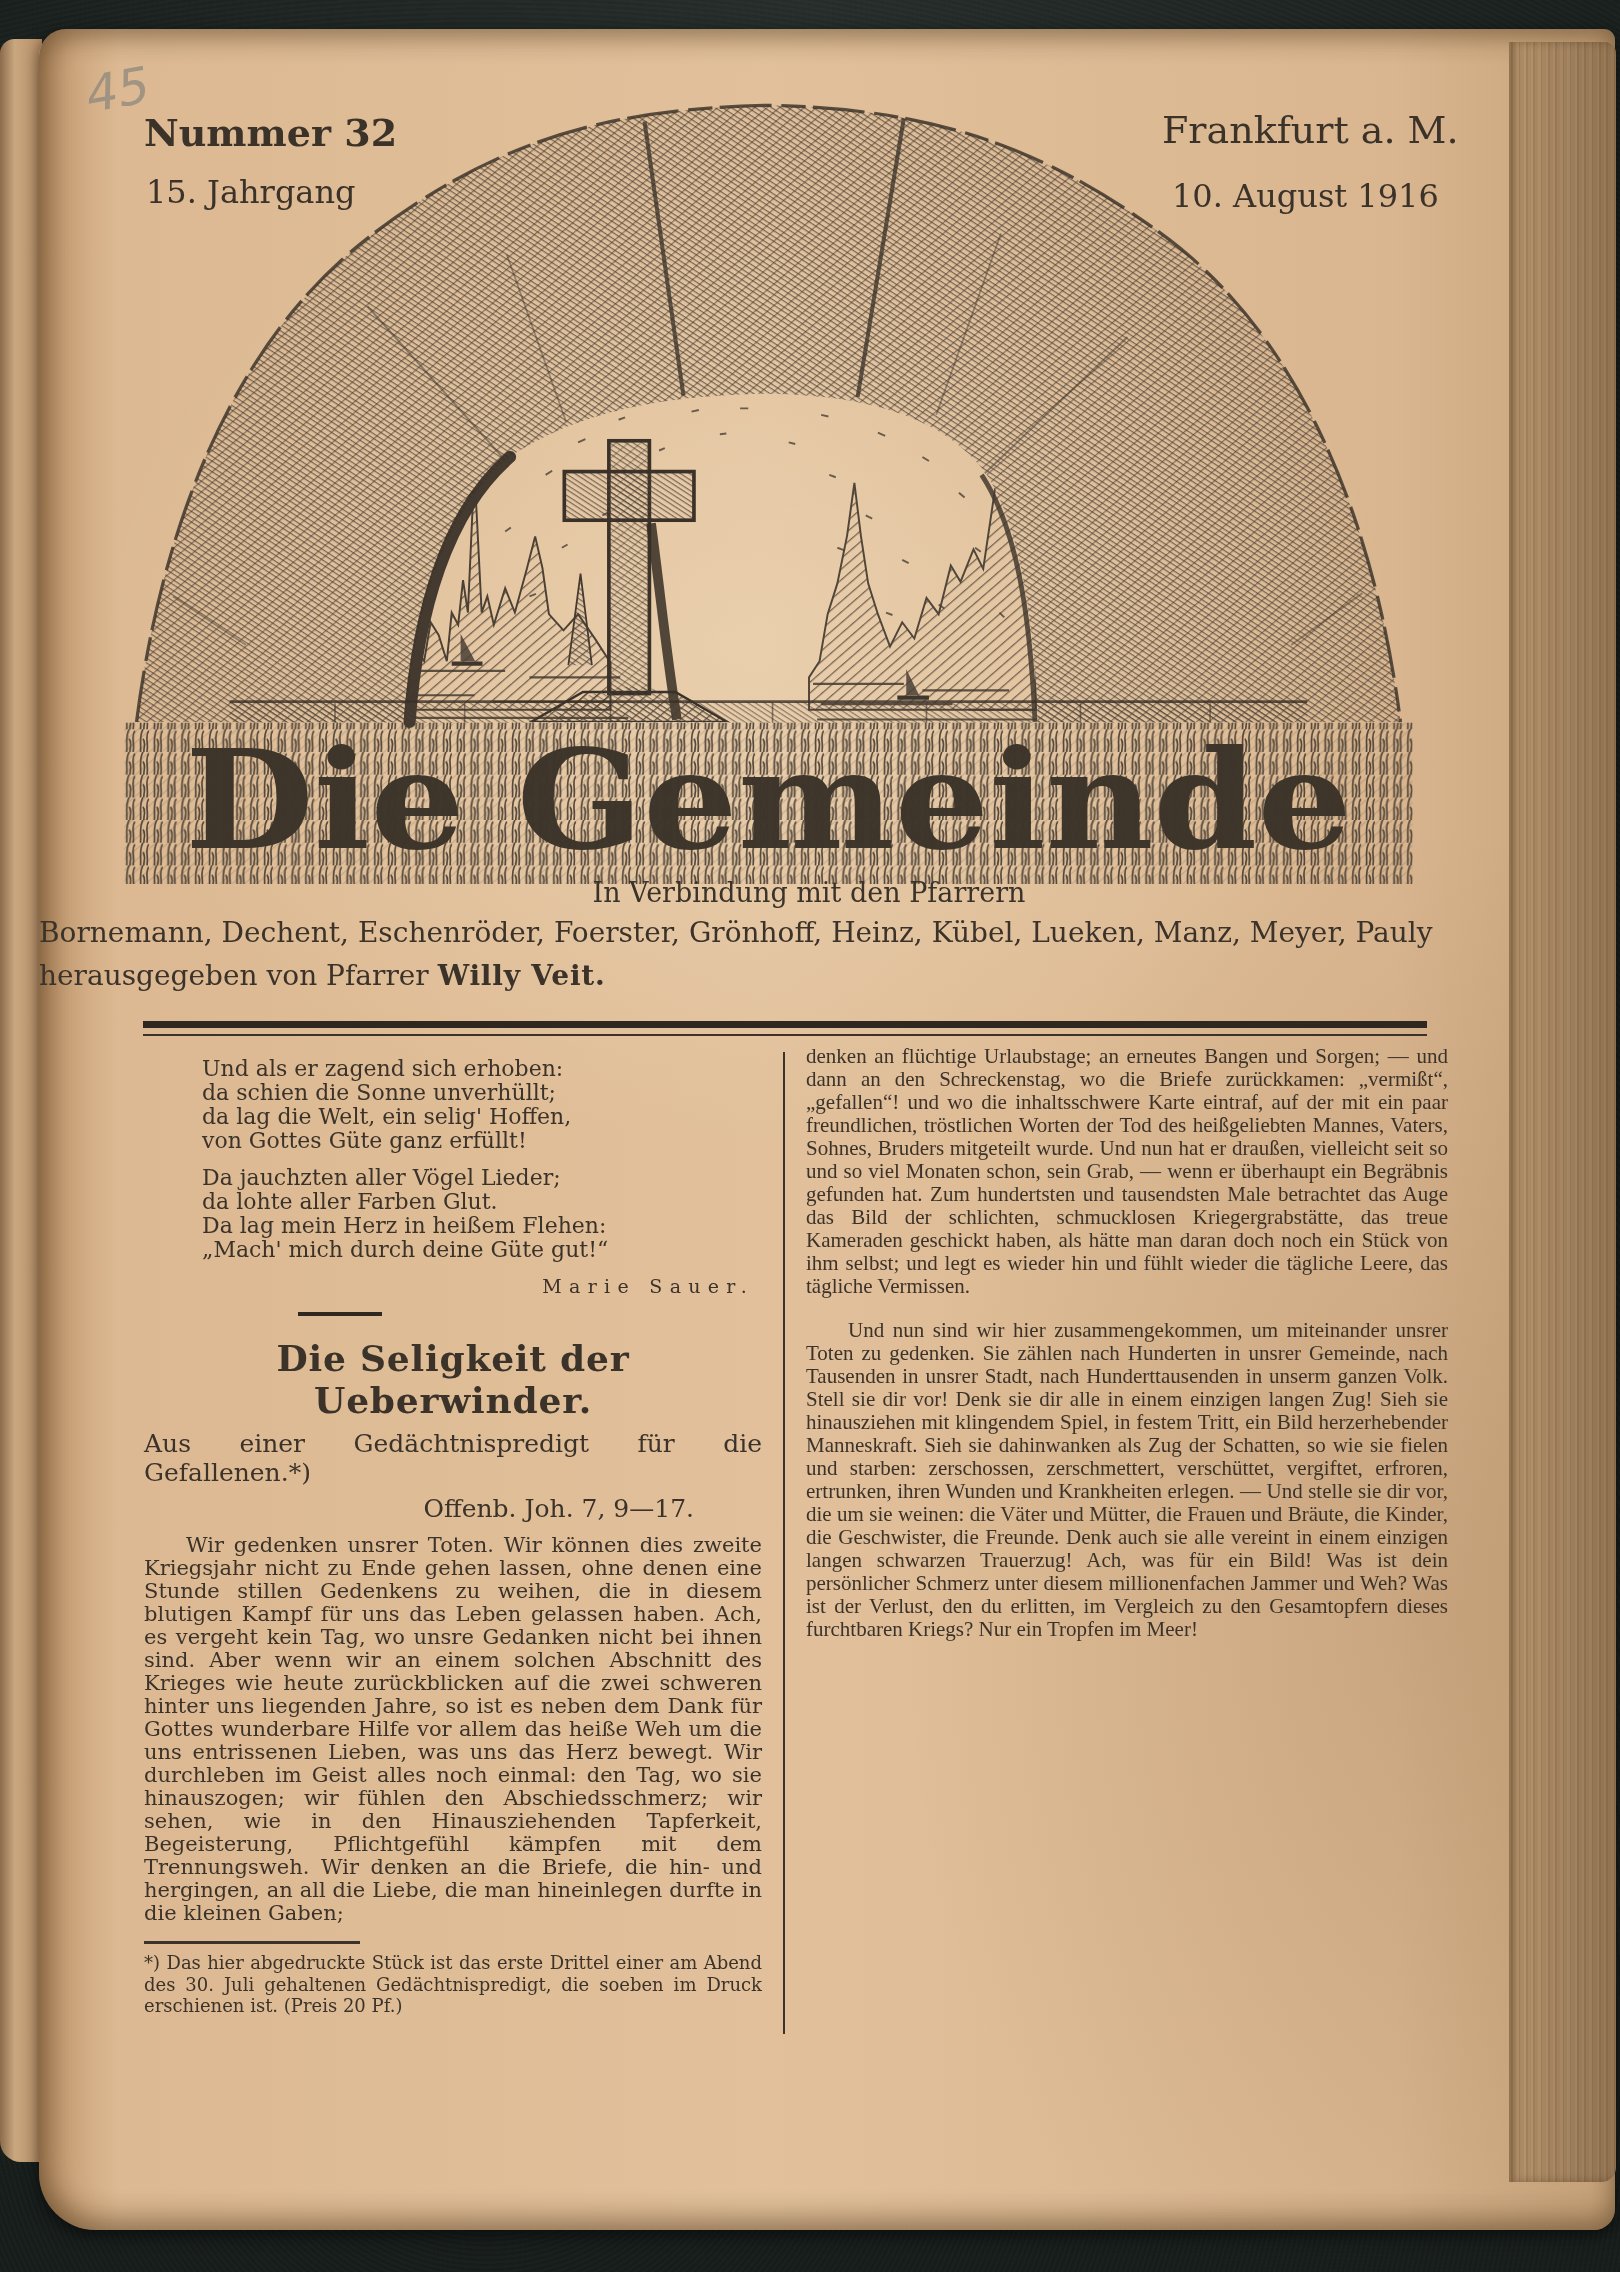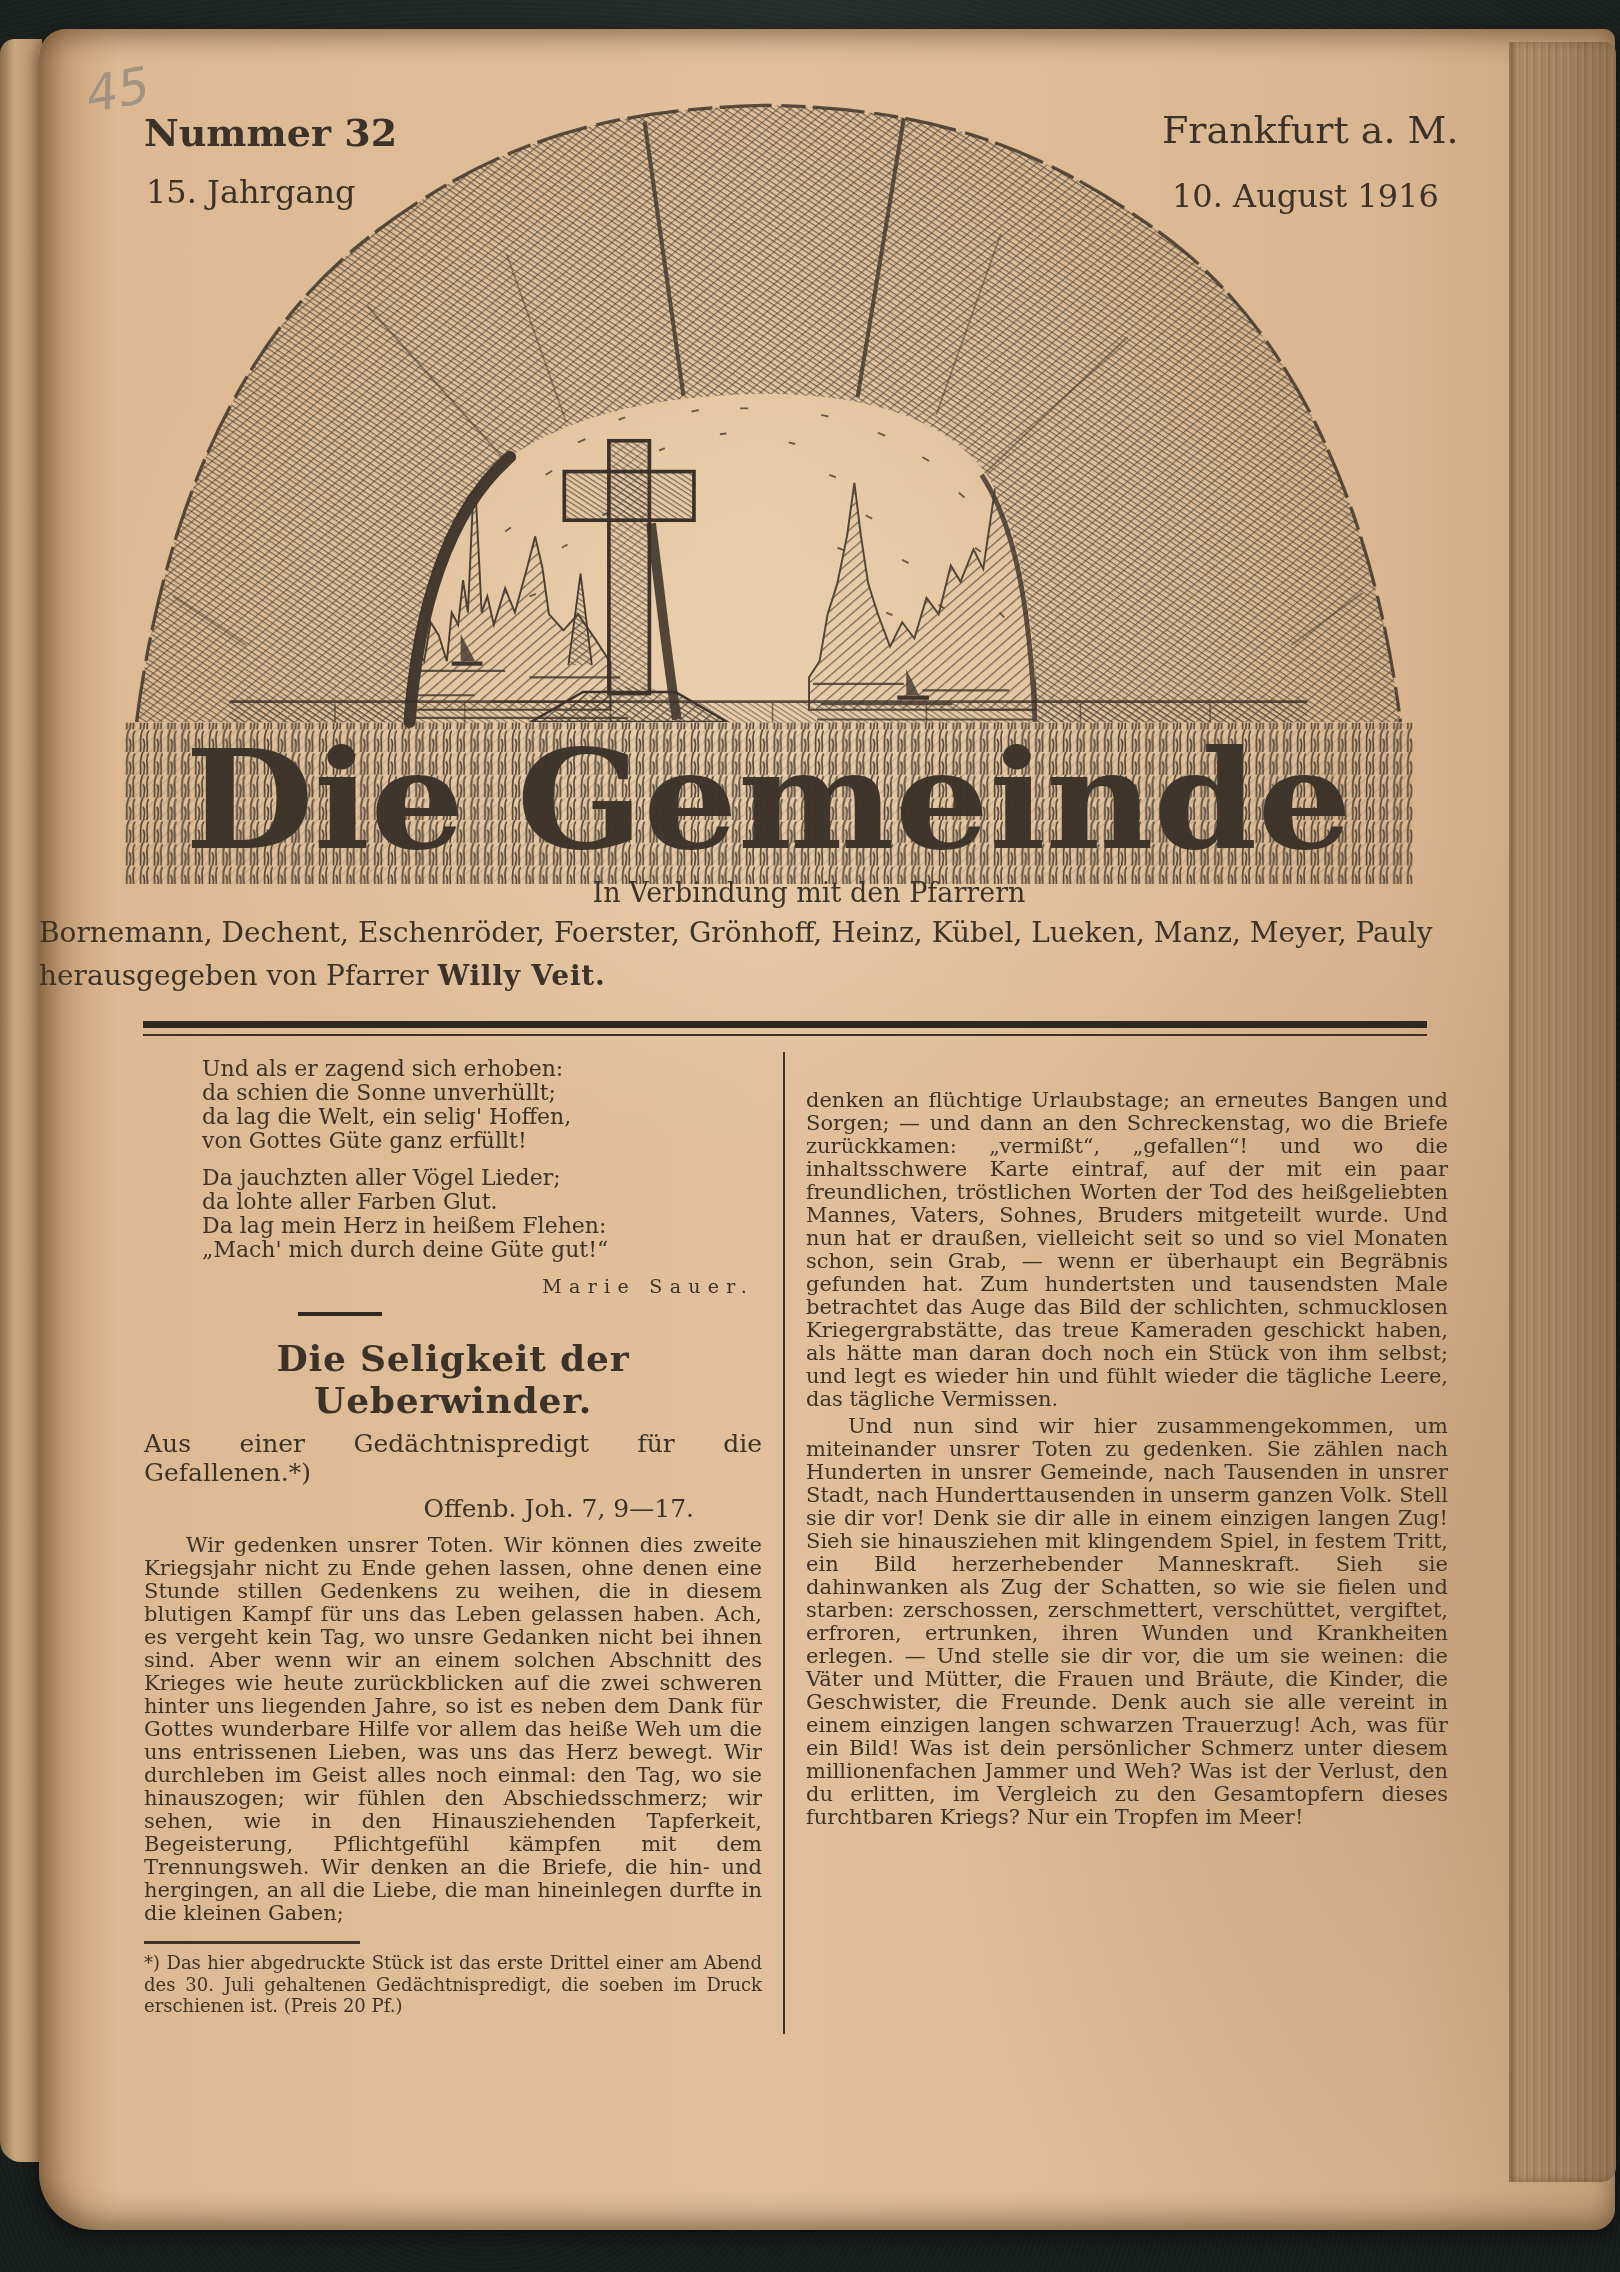--- a/index.html
+++ b/index.html
@@ -44,35 +44,35 @@
   
   .sub1{position:absolute;left:0;top:848px;width:1540px;text-align:center;font-size:27px;}
   .sub2{position:absolute;left:0;top:887px;width:1540px;text-align:left;font-size:28px;}
   .sub3{position:absolute;left:0;top:930px;width:1540px;text-align:left;font-size:28px;}
   .sub3 b{letter-spacing:0.8px;}
   .rule-thick{position:absolute;left:104px;top:992px;width:1284px;height:7.3px;background:#2e2820;}
   .rule-thin{position:absolute;left:104px;top:1005px;width:1284px;height:2.4px;background:#3b332a;}
   .col-divider{position:absolute;left:744px;top:1023px;width:2.4px;height:982px;background:#3b332a;}
   
   .colL{position:absolute;left:105px;top:1028px;width:618px;}
-  .colR{position:absolute;left:767px;top:1060px;width:642px;}
+  .colR{position:absolute;left:767px;top:1016px;width:642px;font-family:Liberation Serif, serif;}
   .poem-title{font-size:32px;font-weight:bold;text-align:center;letter-spacing:2.4px;margin:4.9px 0 14.6px 0;}
   .stanza{margin:0 0 13px 58px;font-size:22px;line-height:24px;}
   .stanza div{white-space:nowrap;}
   .poem-author{text-align:right;letter-spacing:7.3px;font-size:19px;margin:6.5px 8px 0 0;}
   .short-rule{width:84px;height:4.9px;background:#2e2820;margin:14.6px auto 0 154px;}
   .art-title{font-size:36px;font-weight:bold;text-align:center;letter-spacing:0.8px;margin:21px 0 8px 0;}
   .art-sub{font-size:25px;text-align:justify;text-align-last:justify;}
   .art-ref{font-size:25px;text-align:right;padding-right:68px;margin-top:6.5px;}
   .body-par{font-size:21px;line-height:23px;text-align:justify;margin-top:11.3px;}
   .indent{text-indent:42px;}
   .fn-rule{width:216px;height:3.2px;background:#3b332a;margin:16px 0 8px 0;}
   .footnote{font-size:18px;line-height:21.5px;text-align:justify;}
   .colR .body-par{font-size:21px;line-height:23px;margin-top:0;}
-  .colR .par2{margin-top:4px;}
+  .colR .par2{margin-top:21px;}
 </style>
 </head>
 <body>
 
 <div class="stage">
   <div class="cover"></div>
   <div class="cover-texture"></div>
   <div class="prev-page"></div>
 
   <div class="page">

